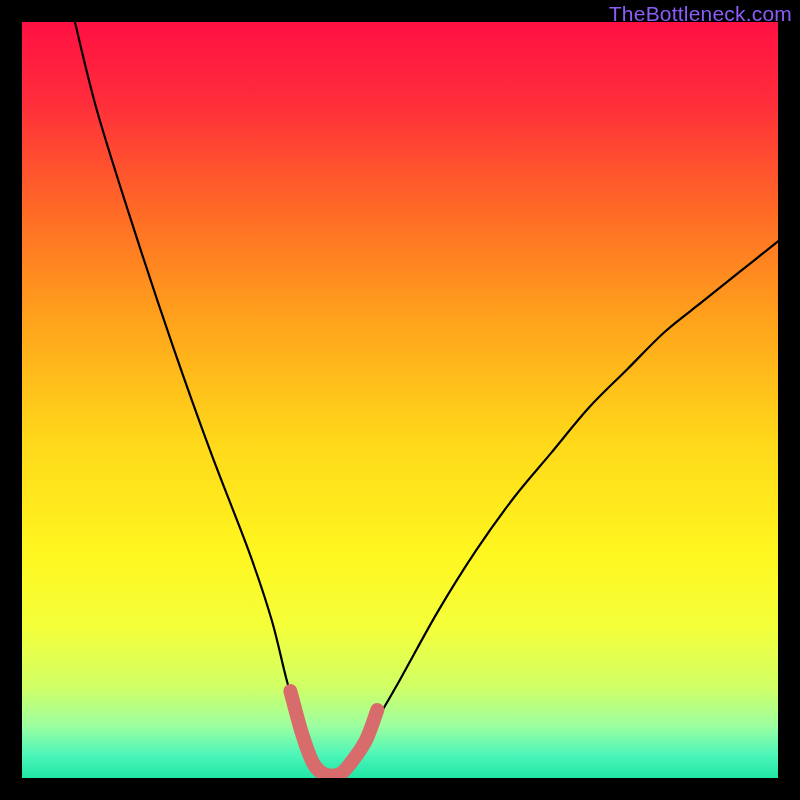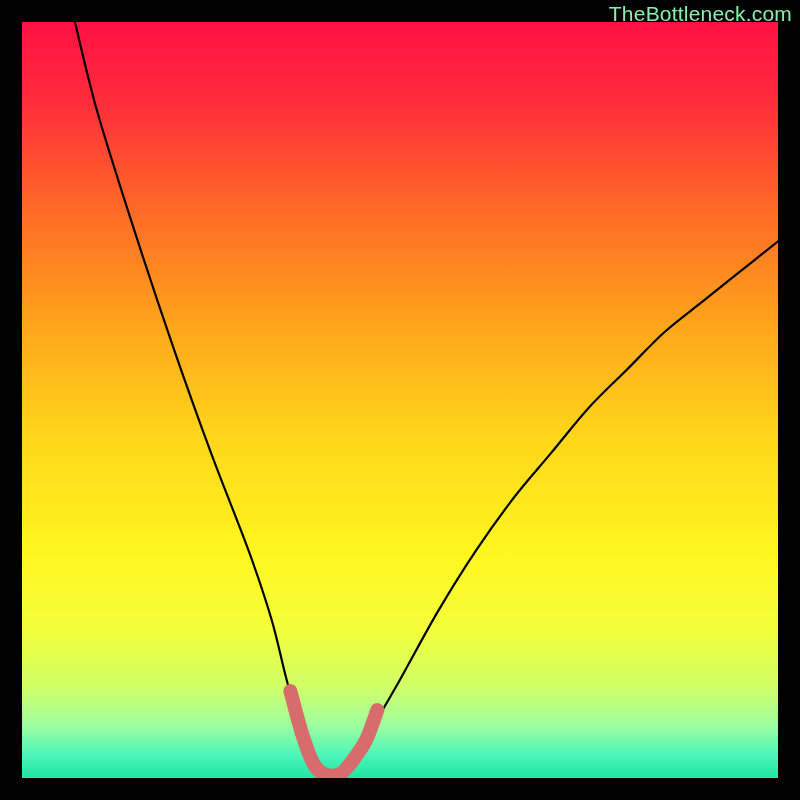--- a/index.html
+++ b/index.html
@@ -30,21 +30,21 @@
   }
   .curve {
     position: absolute;
     inset: 0;
     pointer-events: none;
   }
   .watermark {
     position: absolute;
     top: 2px;
     right: 8px;
-    color: #86efac;
+    color: #8b5cf6;
     font-size: 21px;
     font-weight: 500;
     letter-spacing: 0.2px;
     user-select: none;
   }
 </style>
 </head>
 <body>
 
 <div class="frame">

